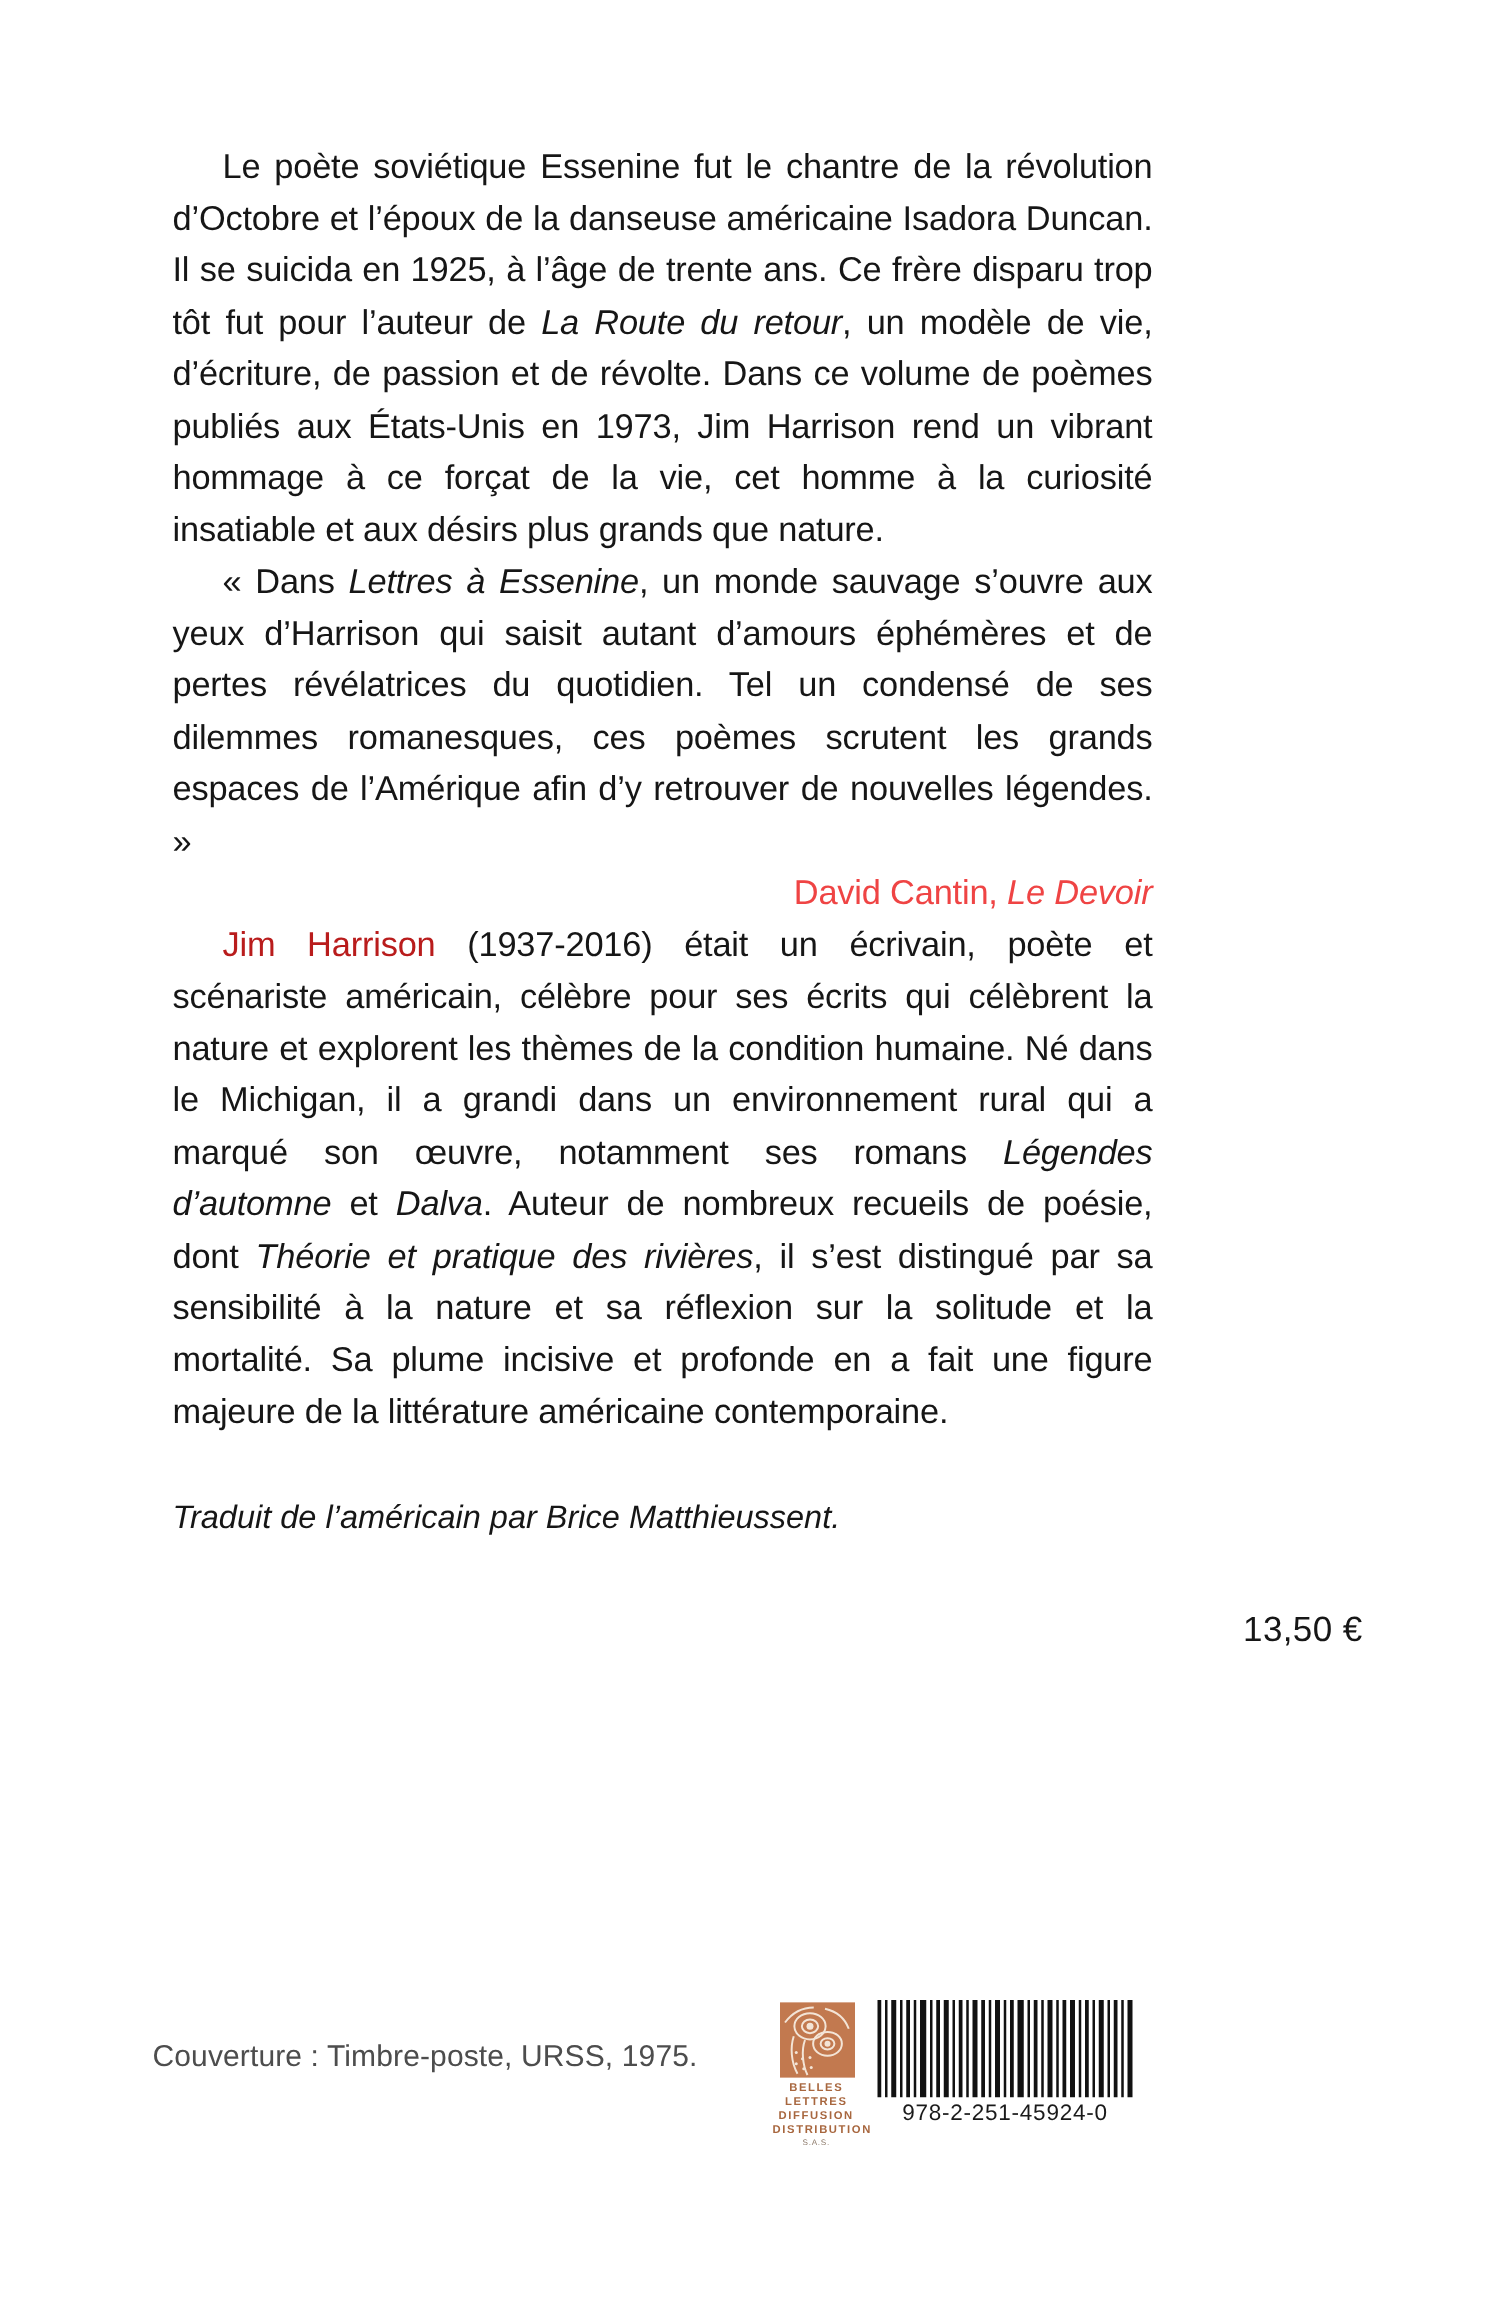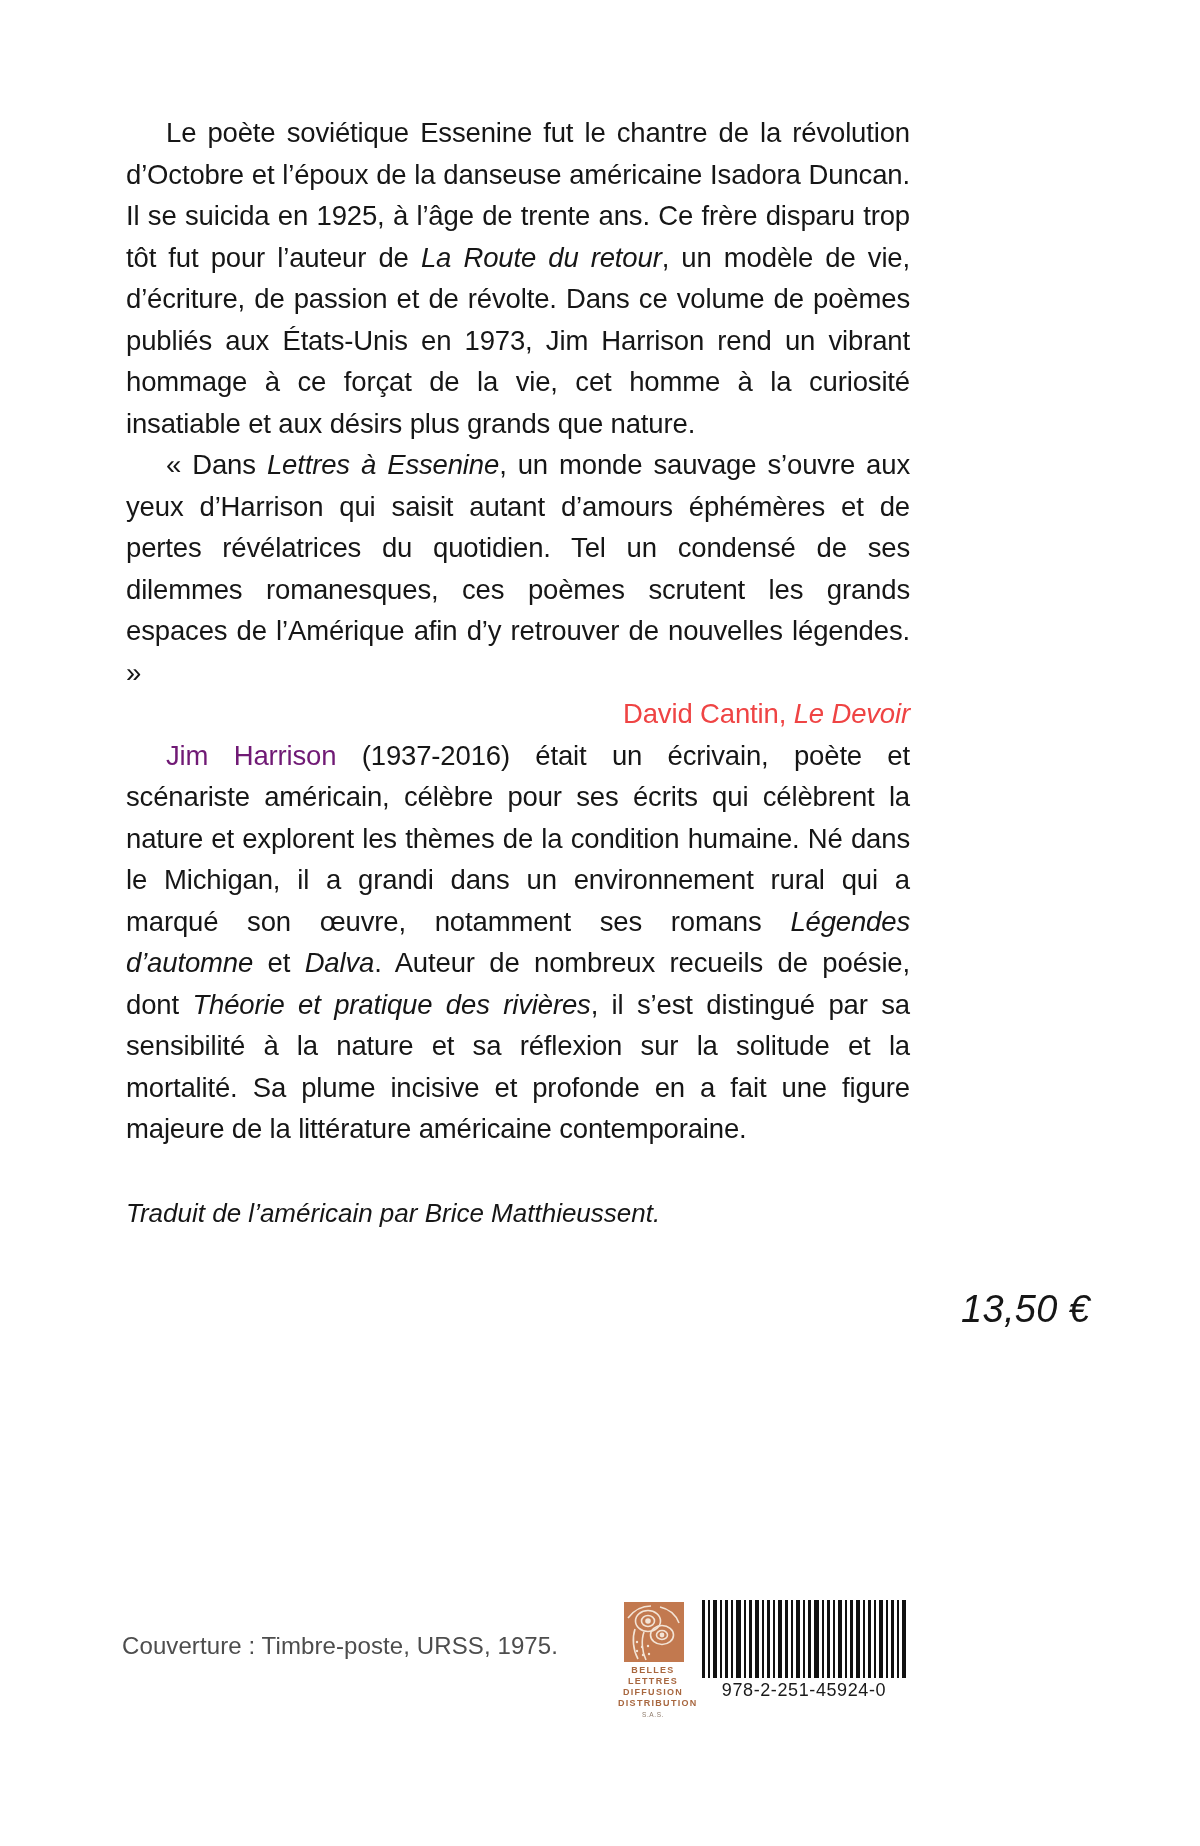--- a/index.html
+++ b/index.html
@@ -17,21 +17,21 @@
     margin: 0 auto;
     overflow: hidden;
     font-family: "Liberation Sans", sans-serif;
     color: #1a1a1a;
     -webkit-font-smoothing: antialiased;
   }
 
   
   .text-column {
     position: absolute;
-    left: 126px;
+    left: 138px;
     top: 112px;
     width: 784px;
   }
 
   p.body-par {
     margin: 0;
     font-size: 27.5px;
     line-height: 41.5px;
     text-align: justify;
     text-justify: inter-word;
@@ -56,44 +56,43 @@
     text-align: right;
     color: #ef4444;
     letter-spacing: -0.15px;
   }
 
   .bio-block {
     margin-top: 47px;
   }
 
   .author-name {
-    color: #701a75;
+    color: #b91c1c;
   }
 
   .translator-block {
     margin-top: 44px;
     font-style: italic;
     font-size: 26px;
     line-height: 38px;
     color: #161616;
   }
   .translator-block div { white-space: nowrap; }
 
   em, .ital { font-style: italic; }
 
   
   .price {
     position: absolute;
     right: 110px;
     top: 1288px;
-    font-size: 38px;
+    font-size: 28px;
     letter-spacing: 0.3px;
     color: #161616;
     text-align: right;
-    font-style: italic;
   }
 
   
   .bottom {
     position: absolute;
     left: 0;
     top: 1600px;
     width: 1080px;
     height: 180px;
   }

